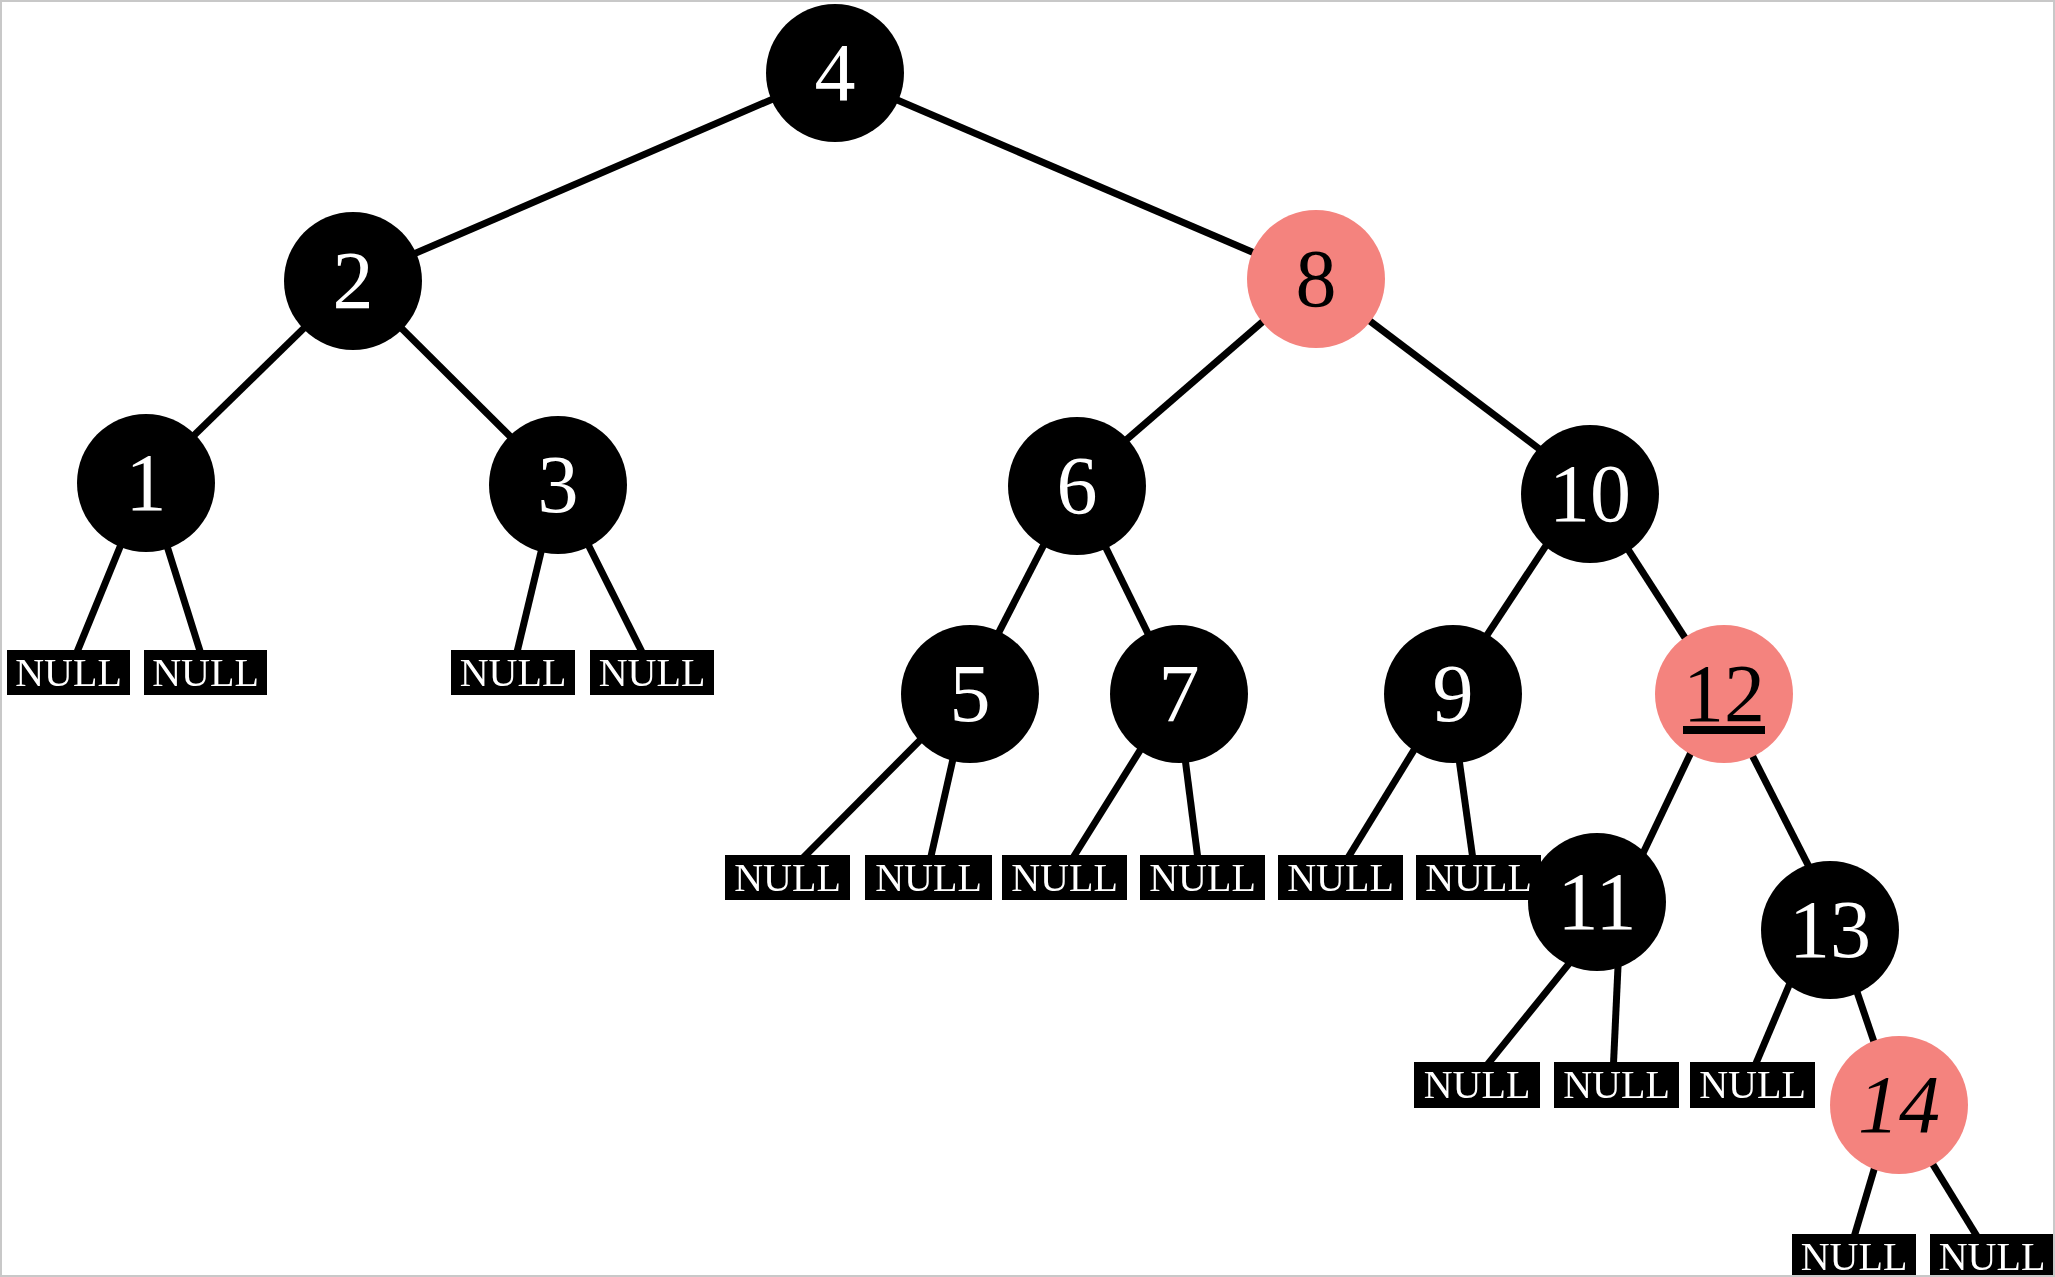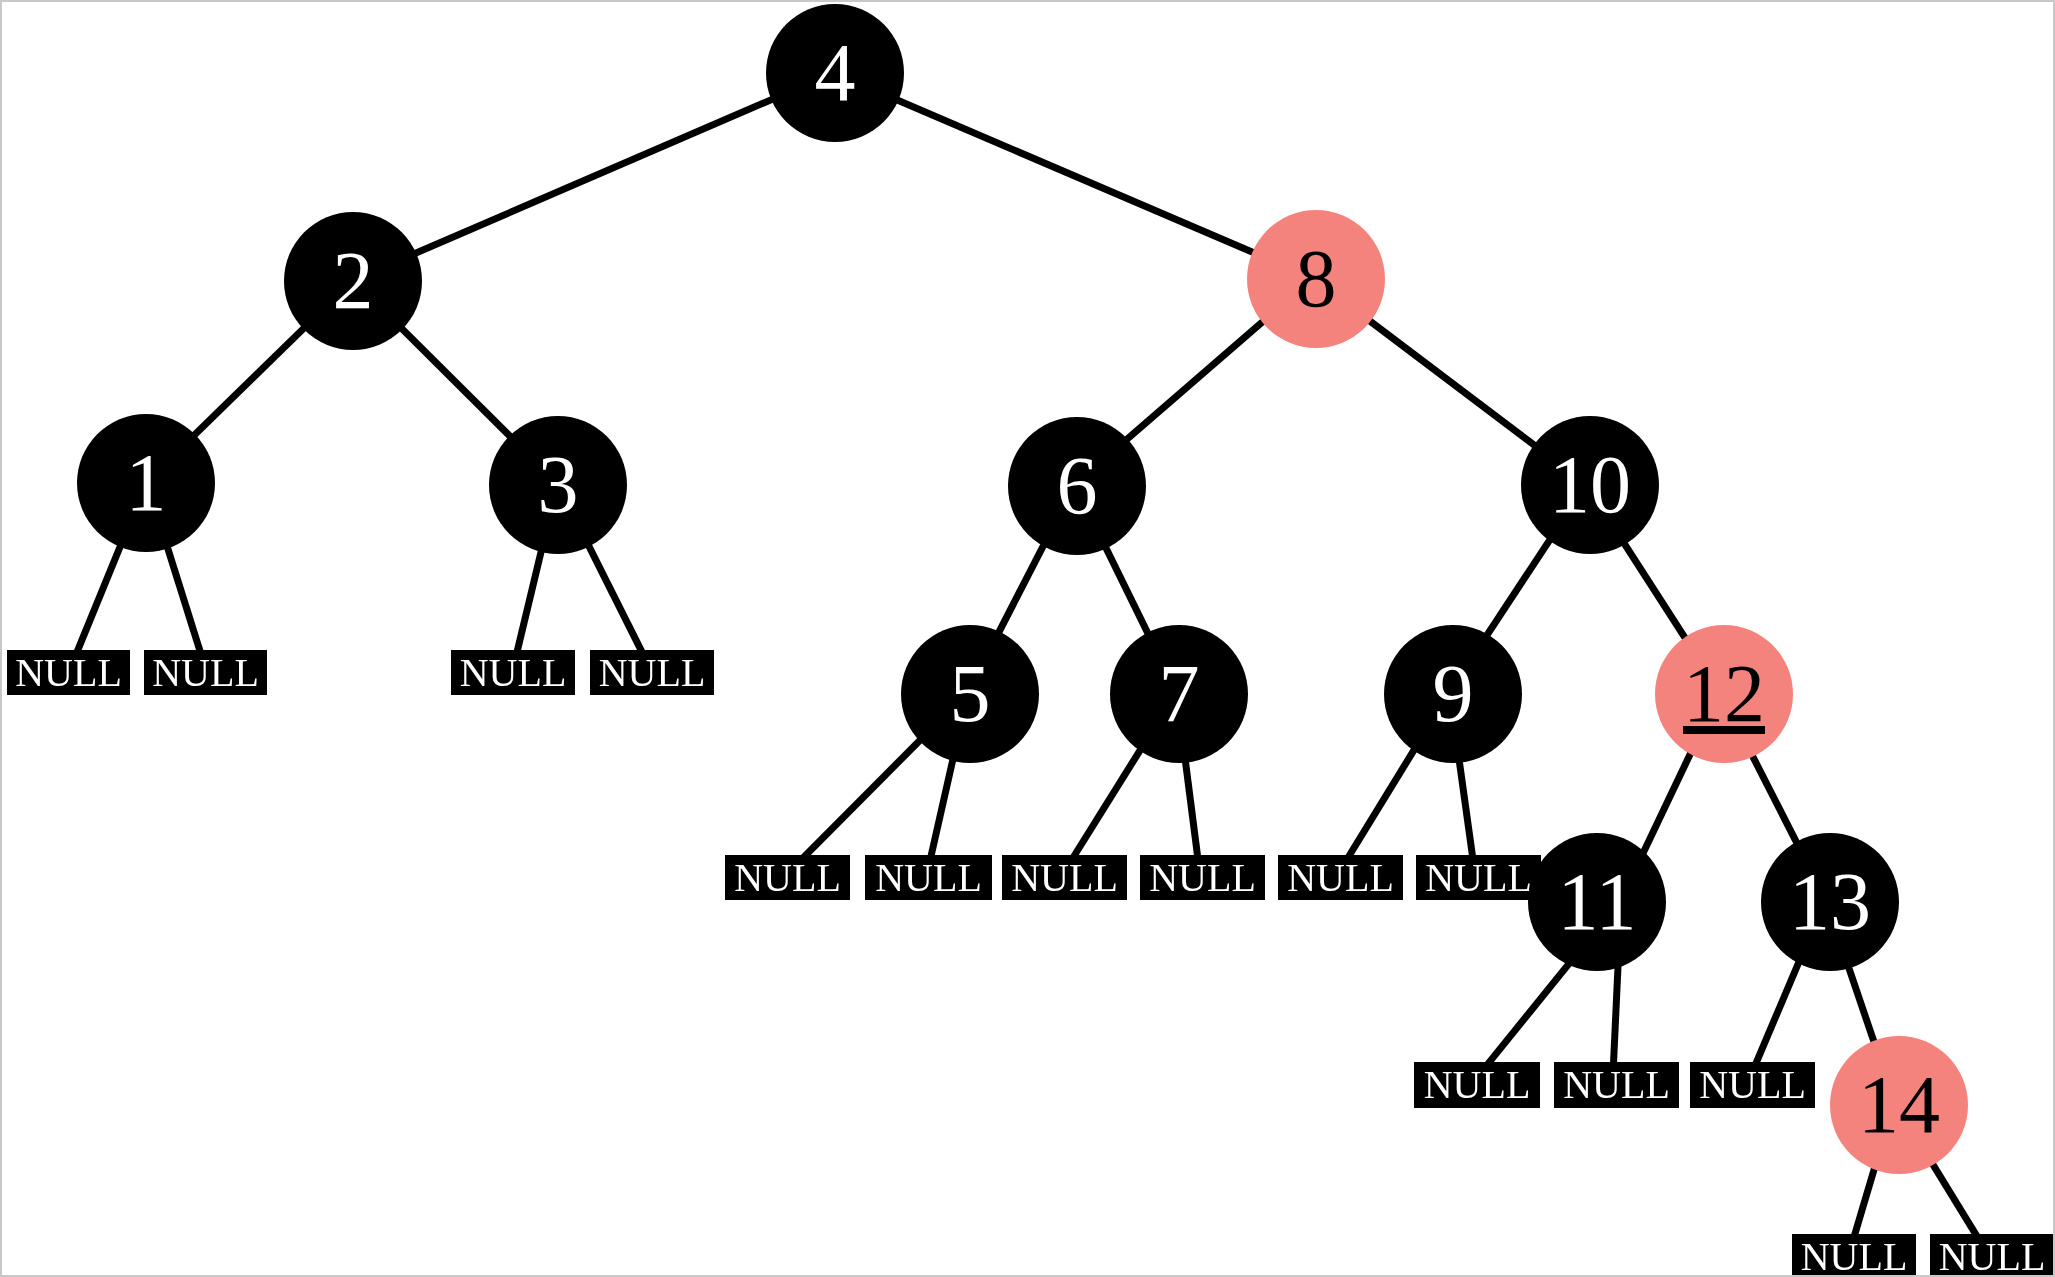--- a/index.html
+++ b/index.html
@@ -79,21 +79,21 @@
     <div class="nullbox" style="left: 1552px; top: 1060px; width: 125px; height: 46px;">NULL</div>
     <div class="nullbox" style="left: 1688px; top: 1060px; width: 125px; height: 46px;">NULL</div>
     <div class="nullbox" style="left: 1790px; top: 1232px; width: 124px; height: 45px;">NULL</div>
     <div class="nullbox" style="left: 1928px; top: 1232px; width: 124px; height: 45px;">NULL</div>
     <div class="node black" style="left: 764px; top: 2px; width: 138px; height: 138px;">4</div>
     <div class="node black" style="left: 282px; top: 210px; width: 138px; height: 138px;">2</div>
     <div class="node red" style="left: 1245px; top: 208px; width: 138px; height: 138px;">8</div>
     <div class="node black" style="left: 75px; top: 412px; width: 138px; height: 138px;">1</div>
     <div class="node black" style="left: 487px; top: 414px; width: 138px; height: 138px;">3</div>
     <div class="node black" style="left: 1006px; top: 415px; width: 138px; height: 138px;">6</div>
-    <div class="node black" style="left: 1519px; top: 414px; width: 138px; height: 138px;">10</div>
+    <div class="node black" style="left: 1519px; top: 423px; width: 138px; height: 138px;">10</div>
     <div class="node black" style="left: 899px; top: 623px; width: 138px; height: 138px;">5</div>
     <div class="node black" style="left: 1108px; top: 623px; width: 138px; height: 138px;">7</div>
     <div class="node black" style="left: 1382px; top: 623px; width: 138px; height: 138px;">9</div>
     <div class="node red" style="left: 1653px; top: 623px; width: 138px; height: 138px; text-decoration: underline;">12</div>
     <div class="node black" style="left: 1526px; top: 831px; width: 138px; height: 138px;">11</div>
-    <div class="node black" style="left: 1759px; top: 831px; width: 138px; height: 138px;">13</div>
-    <div class="node red" style="left: 1828px; top: 1034px; width: 138px; height: 138px;">14</div>
+    <div class="node black" style="left: 1759px; top: 859px; width: 138px; height: 138px;">13</div>
+    <div class="node red" style="left: 1828px; top: 1034px; width: 138px; height: 138px; font-style: italic;">14</div>
   </div>
 
 </body></html>

